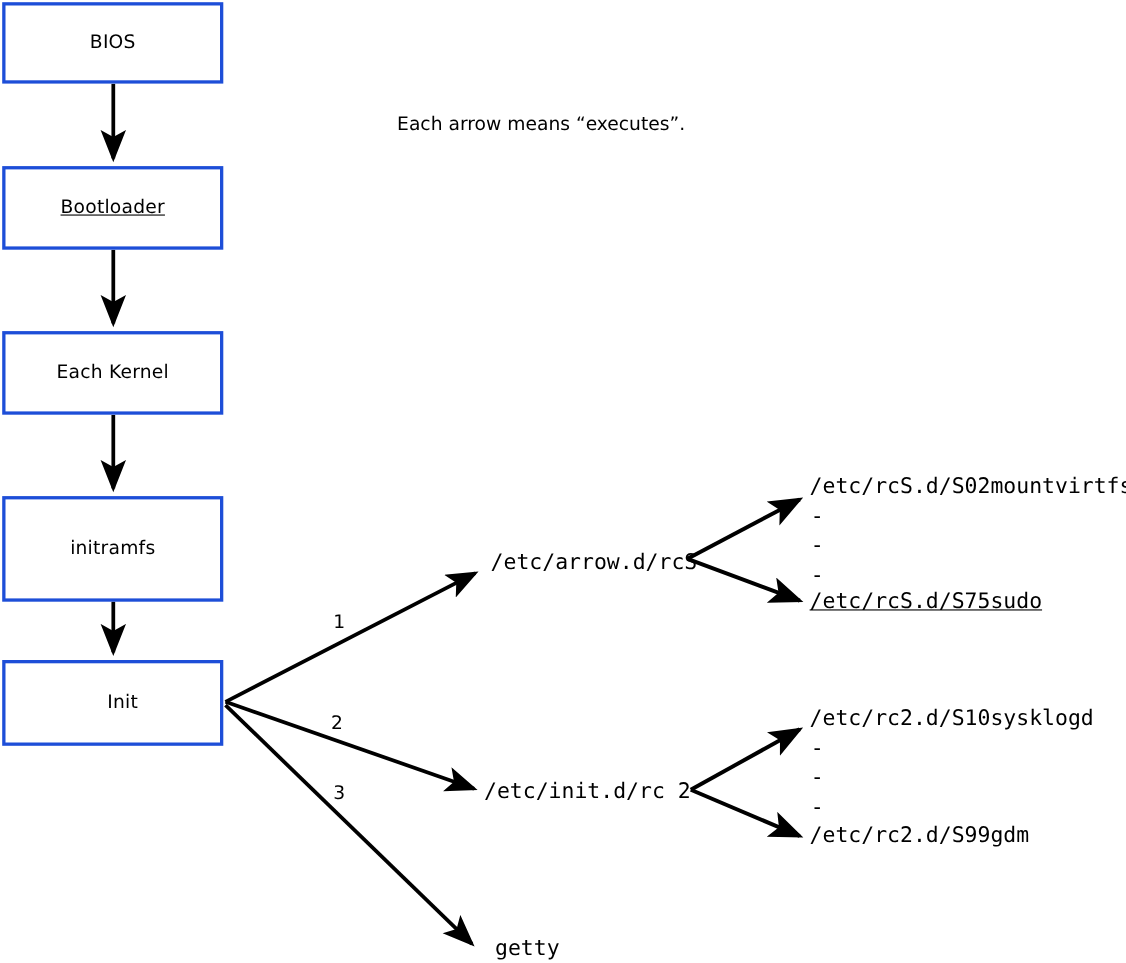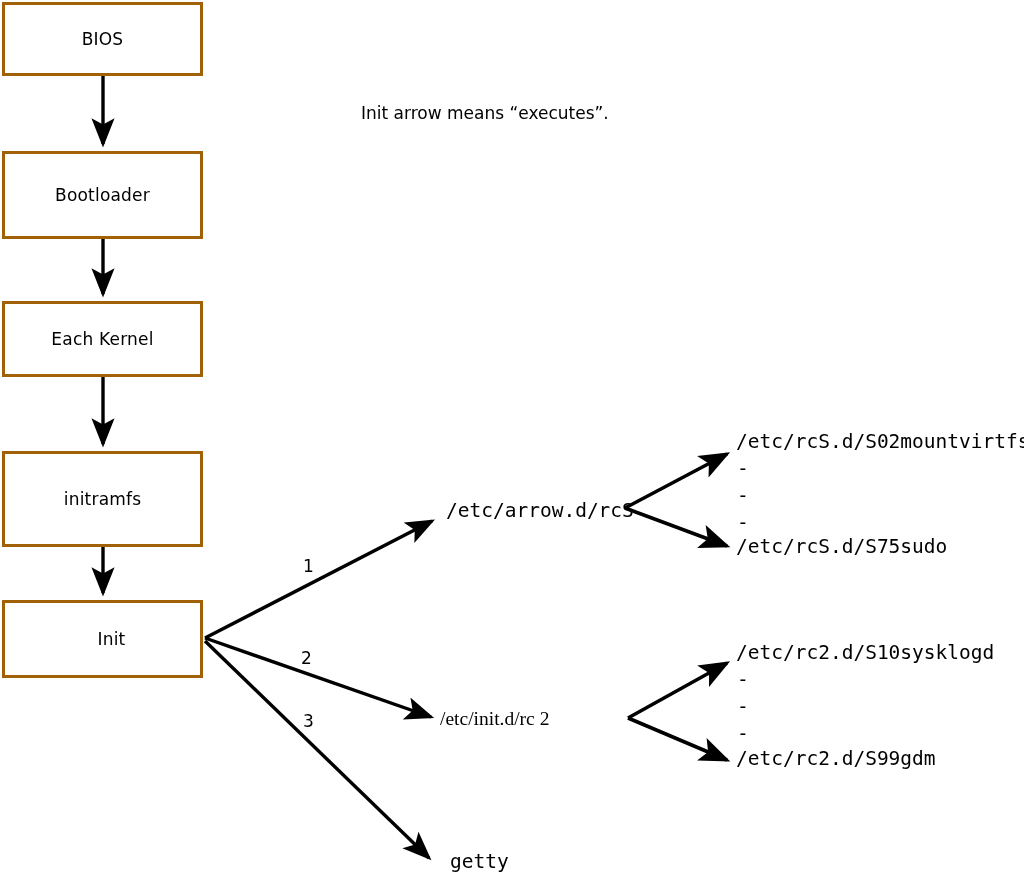--- a/index.html
+++ b/index.html
@@ -18,21 +18,21 @@
   svg.layer {
     position: absolute;
     left: 0;
     top: 0;
     width: 1024px;
     height: 875px;
   }
   .node-box {
     position: absolute;
     box-sizing: border-box;
-    border: 3px solid #a16207;
+    border: 3px solid #1d4ed8;
     background: #ffffff;
     display: flex;
     align-items: center;
     justify-content: center;
   }
   .node-label {
     font-family: "DejaVu Sans", sans-serif;
     font-size: 17px;
     color: #000000;
     letter-spacing: 0.2px;
@@ -94,55 +94,55 @@
     <line x1="625" y1="508" x2="727" y2="546" stroke="#000000" stroke-width="3.6" marker-end="url(#ah)"></line>
 
     <line x1="628" y1="718" x2="727" y2="663" stroke="#000000" stroke-width="3.6" marker-end="url(#ah)"></line>
     <line x1="628" y1="718" x2="727" y2="760" stroke="#000000" stroke-width="3.6" marker-end="url(#ah)"></line>
   </svg>
 
   <div class="node-box" style="left:2px; top:2px; width:201px; height:74px;">
     <span class="node-label">BIOS</span>
   </div>
 
-  <div class="node-box" style="left:2px; top:151px; width:201px; height:88px;">
+  <div class="node-box" style="left:2px; top:151px; width:201px; height:76px;text-decoration:underline;">
     <span class="node-label">Bootloader</span>
   </div>
 
   <div class="node-box" style="left:2px; top:301px; width:201px; height:76px;">
     <span class="node-label">Each Kernel</span>
   </div>
 
   <div class="node-box" style="left:2px; top:451px; width:201px; height:96px;">
     <span class="node-label">initramfs</span>
   </div>
 
   <div class="node-box" style="left:2px; top:600px; width:201px; height:78px;padding-left:18px;">
     <span class="node-label">Init</span>
   </div>
 
-  <div class="caption" style="left:361px; top:105px;">Init arrow means “executes”.</div>
+  <div class="caption" style="left:361px; top:105px;">Each arrow means “executes”.</div>
 
   <div class="edge-num" style="left:303px; top:558px;">1</div>
   <div class="edge-num" style="left:301px; top:650px;">2</div>
   <div class="edge-num" style="left:303px; top:713px;">3</div>
 
   <div class="mono-label" style="left:446px; top:501px;">/etc/arrow.d/rcS</div>
 
-  <div class="mono-label" style="left:440px; top:709px;font-family:Liberation Serif, serif;">/etc/init.d/rc 2</div>
+  <div class="mono-label" style="left:440px; top:709px;">/etc/init.d/rc 2</div>
 
   <div class="mono-label" style="left:450px; top:852px;">getty</div>
 
   <div class="mono-label" style="left:736px; top:432px;">/etc/rcS.d/S02mountvirtfs</div>
 
   <div class="dash-mark" style="left:737px; top:459px;">-</div>
   <div class="dash-mark" style="left:737px; top:486px;">-</div>
   <div class="dash-mark" style="left:737px; top:513px;">-</div>
 
-  <div class="mono-label" style="left:736px; top:537px;">/etc/rcS.d/S75sudo</div>
+  <div class="mono-label" style="left:736px; top:537px;text-decoration:underline;">/etc/rcS.d/S75sudo</div>
 
   <div class="mono-label" style="left:736px; top:643px;text-align:right;">/etc/rc2.d/S10sysklogd</div>
 
   <div class="dash-mark" style="left:737px; top:670px;">-</div>
   <div class="dash-mark" style="left:737px; top:697px;">-</div>
   <div class="dash-mark" style="left:737px; top:724px;">-</div>
 
   <div class="mono-label" style="left:736px; top:749px;">/etc/rc2.d/S99gdm</div>
 
 </div>

